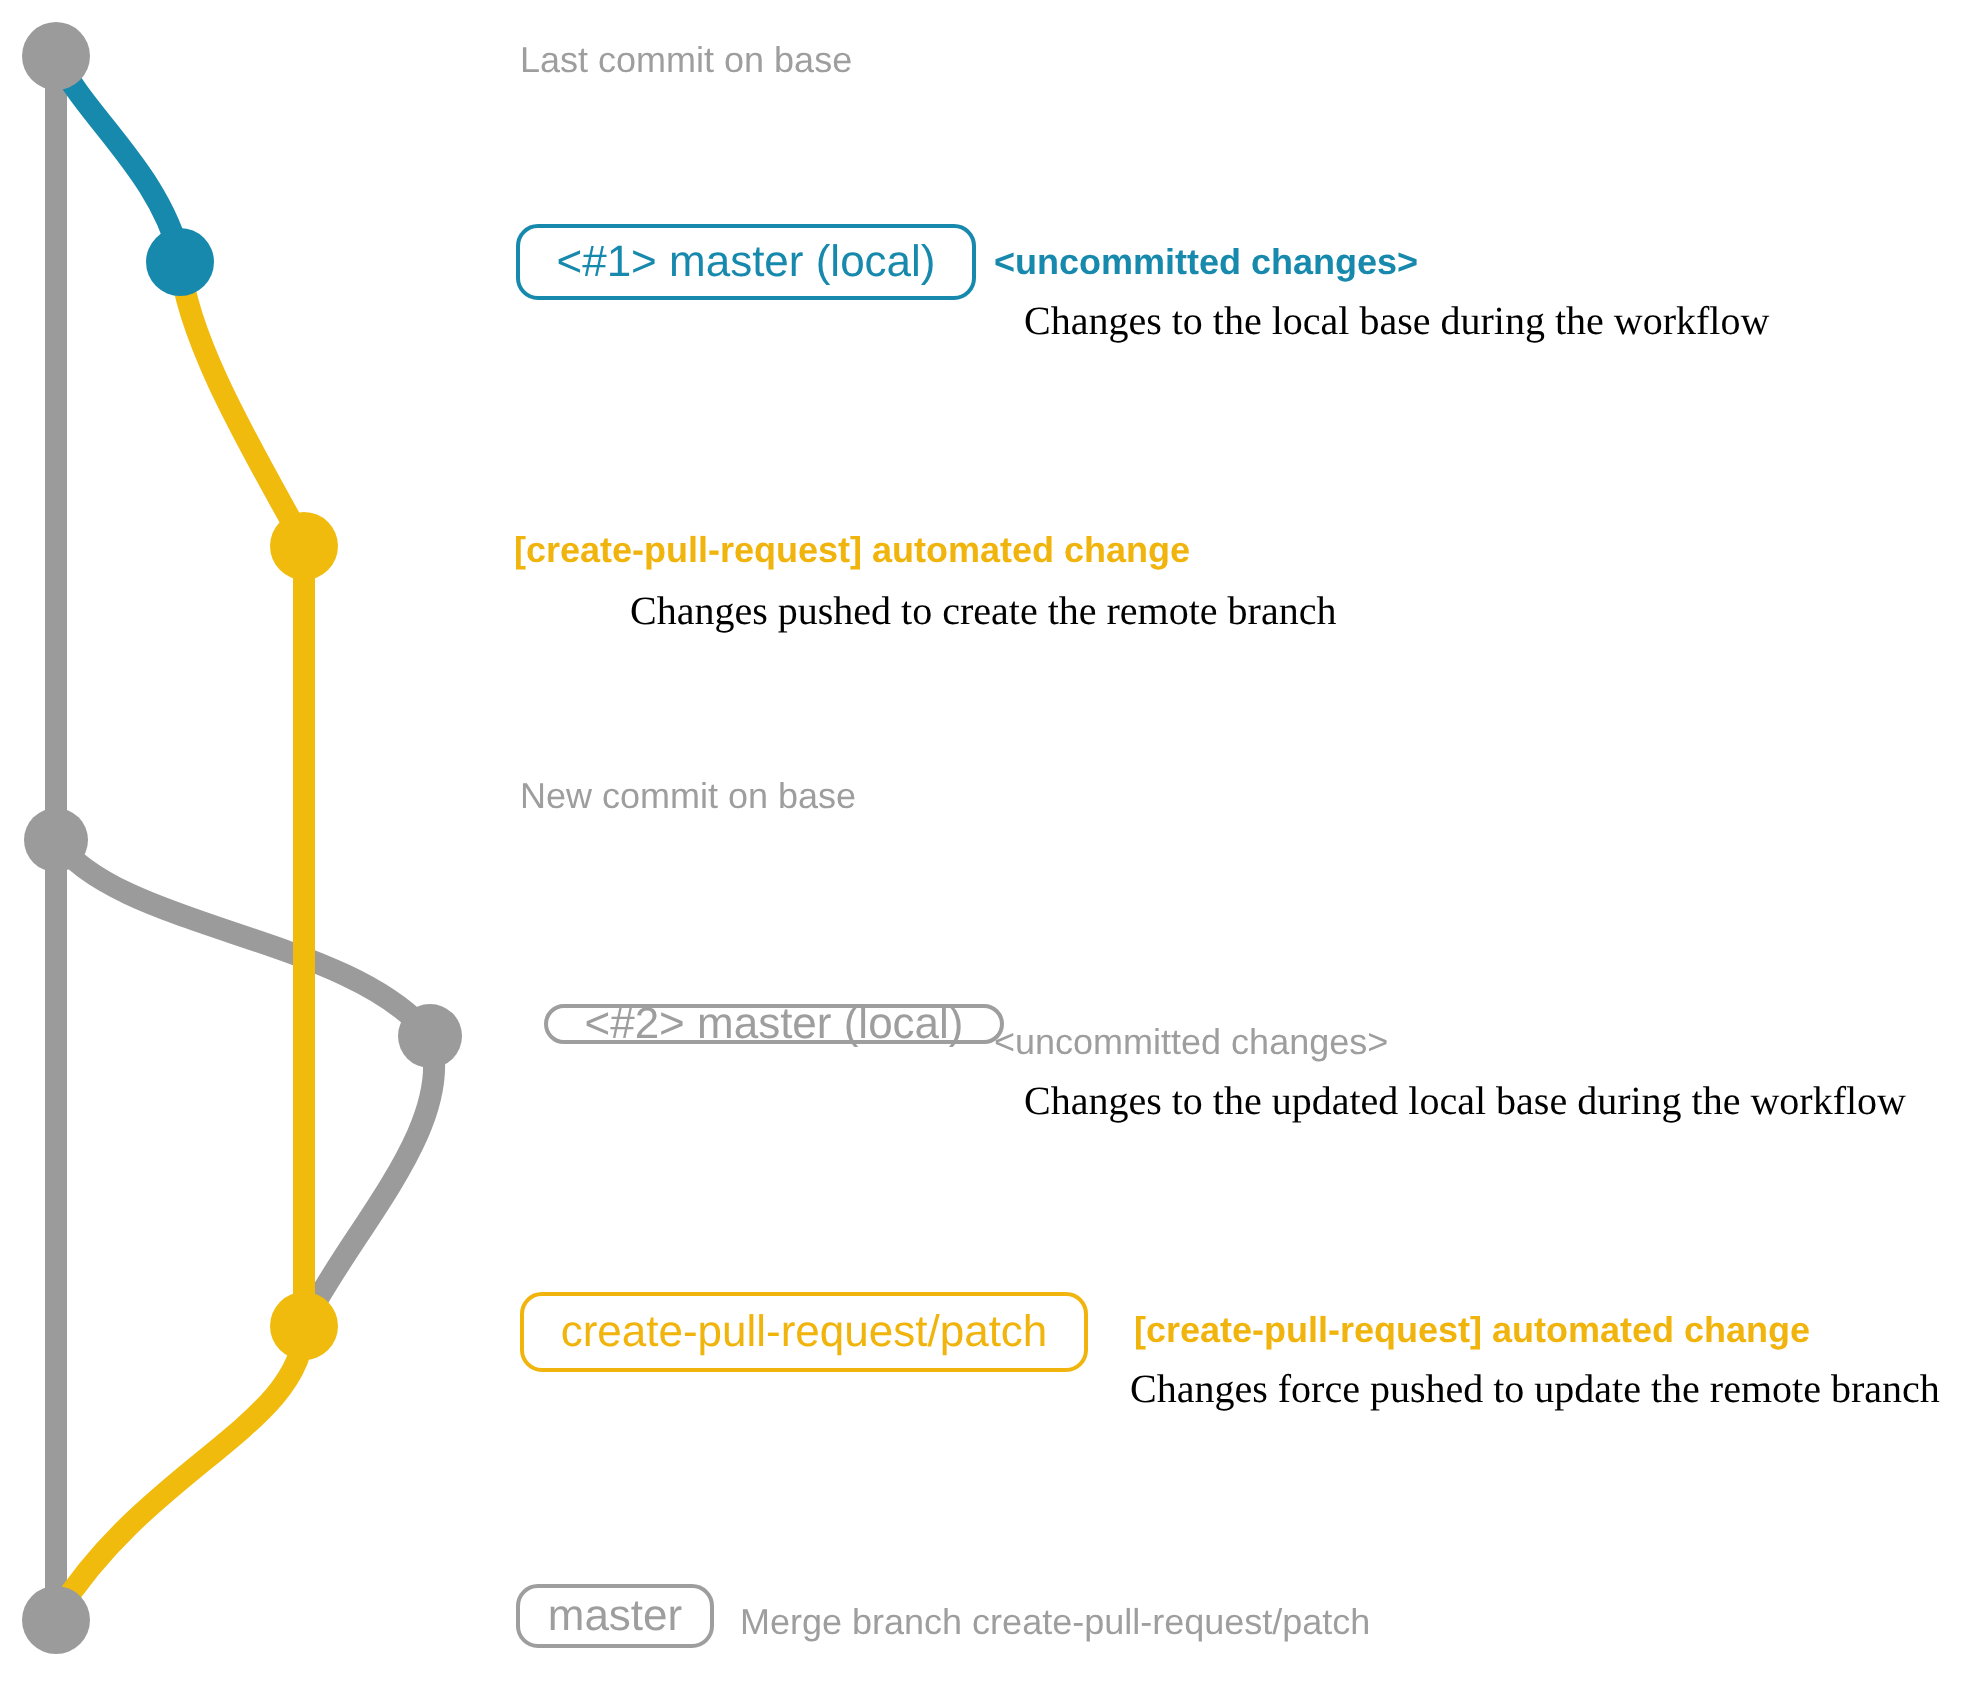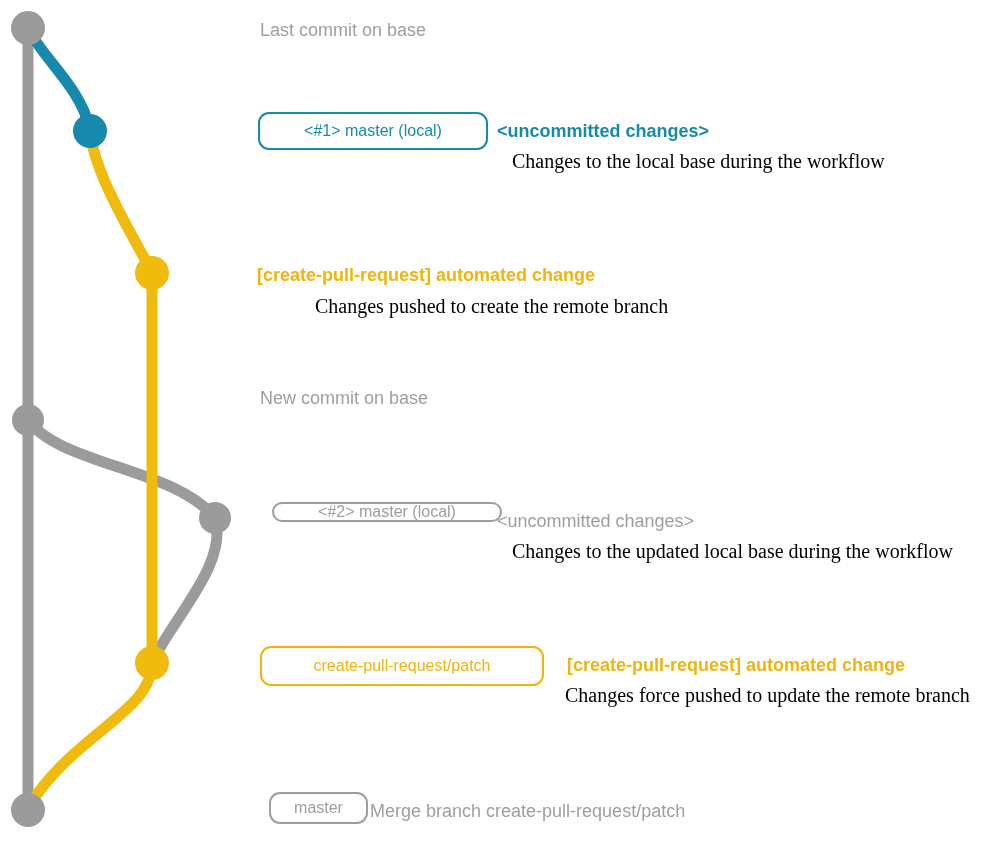--- a/index.html
+++ b/index.html
@@ -30,21 +30,21 @@
   .msg.blue   { color: var(--blue);   font-weight: 700; }
   .msg.yellow { color: var(--yellow_text); font-weight: 700; }
   .badge {
     position: absolute;
     box-sizing: border-box;
     border: 2px solid;
     border-radius: 11px;
     display: flex;
     align-items: center;
     justify-content: center;
-    font-size: 16px;
+    font-size: 22px;
     white-space: nowrap;
     background: #ffffff;
   }
   .badge.gray   { color: var(--gray_text); border-color: var(--gray_text); }
   .badge.blue   { color: var(--blue);   border-color: var(--blue); }
   .badge.yellow { color: var(--yellow_text); border-color: var(--yellow_text); }
   .note {
     position: absolute;
     font-family: "Liberation Serif", serif;
     font-size: 20px;
@@ -90,16 +90,16 @@
   <div class="msg gray" style="left:260px; top:386px;">New commit on base</div>
 
   <div class="badge gray" style="left:272px; top:502px; width:230px; height:20px;">&lt;#2&gt; master (local)</div>
   <div class="msg gray" style="left:497px; top:509px;">&lt;uncommitted changes&gt;</div>
   <div class="note" style="left:512px; top:540px;">Changes to the updated local base during the workflow</div>
 
   <div class="badge yellow" style="left:260px; top:646px; width:284px; height:40px;">create-pull-request/patch</div>
   <div class="msg yellow" style="left:567px; top:653px;">[create-pull-request] automated change</div>
   <div class="note" style="left:565px; top:684px;">Changes force pushed to update the remote branch</div>
 
-  <div class="badge gray" style="left:258px; top:792px; width:99px; height:32px;margin-left:11px;">master</div>
+  <div class="badge gray" style="left:258px; top:792px; width:99px; height:32px;">master</div>
   <div class="msg gray" style="left:370px; top:799px;">Merge branch create-pull-request/patch</div>
 
 </div>
 
 </body></html>

